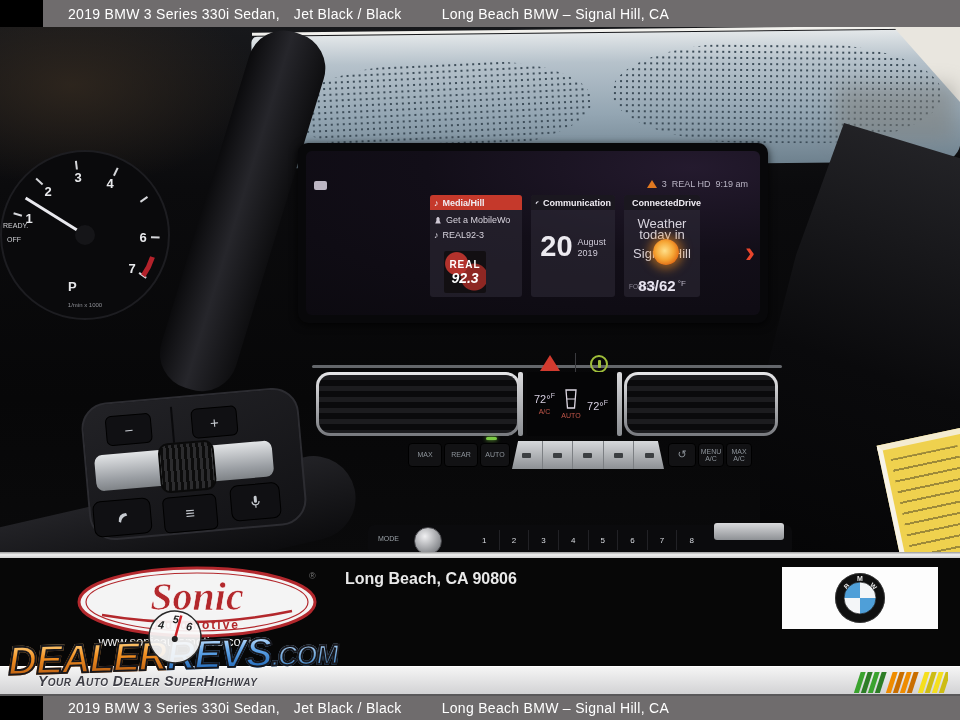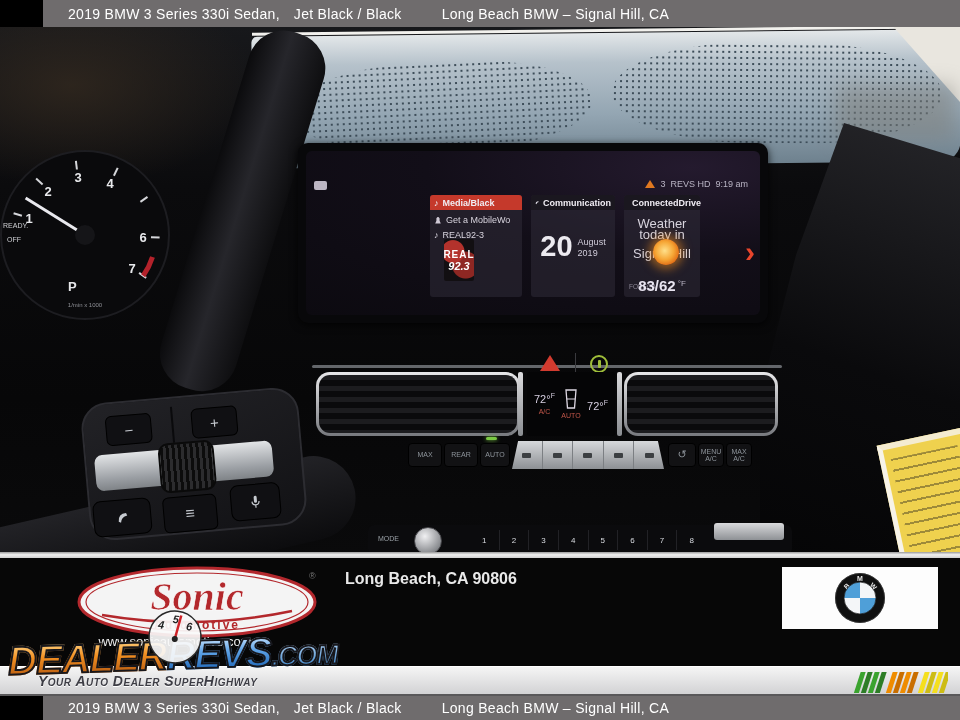--- a/index.html
+++ b/index.html
@@ -69,26 +69,26 @@
        border-bottom:8px solid #e07820;}
   .cards{position:absolute;left:124px;top:44px;display:flex;gap:9px;}
   .card{background:rgba(48,44,56,.55);border-radius:3px;height:102px;position:relative;color:#d8d4de;}
   .c1{width:92px;} .c2{width:84px;} .c3{width:76px;}
   .chead{height:15px;display:flex;align-items:center;gap:4px;padding:0 4px;font-size:9px;font-weight:bold;
          color:#f0edf3;background:rgba(25,22,30,.9);border-radius:3px 3px 0 0;}
   .chead.red{background:#c5392b;}
   .crow{display:flex;align-items:center;gap:4px;font-size:9px;margin:5px 4px 0 4px;white-space:nowrap;overflow:hidden;}
   .nico{font-size:9px;} 
   .bell{width:8px;height:7px;background:#cfc9d6;clip-path:polygon(15% 100%,85% 100%,70% 60%,70% 25%,50% 0,30% 25%,30% 60%);}
-  .art{position:absolute;left:14px;bottom:16px;width:30px;height:42px;border-radius:2px;
+  .art{position:absolute;left:14px;bottom:4px;width:42px;height:42px;border-radius:2px;
        background:radial-gradient(circle at 30% 30%,#b3322c 11px,transparent 12px),
                   radial-gradient(circle at 72% 62%,#8e2723 13px,transparent 14px),#120f12;
        display:flex;flex-direction:column;align-items:center;justify-content:center;color:#fff;}
   .art .a1{font-size:10px;font-weight:bold;letter-spacing:1px;}
-  .art .a2{font-size:11px;font-weight:bold;font-style:italic;}
+  .art .a2{font-size:14px;font-weight:bold;font-style:italic;}
   .comm-body{display:flex;align-items:flex-start;justify-content:center;gap:5px;margin-top:24px;}
   .day{font-size:29px;font-weight:bold;color:#eceaf0;line-height:25px;}
   .mcol{display:flex;flex-direction:column;font-size:9px;color:#cfcbd8;line-height:11px;margin-top:3px;}
   .wline{font-size:13px;margin:8px 5px 0 5px;line-height:11px;color:#d8d4de;text-align:center;}
   .sun{position:absolute;left:29px;top:44px;width:26px;height:26px;border-radius:50%;
        background:radial-gradient(circle at 45% 45%,#ffe08a 0%,#f6a635 45%,#e06a14 75%);
        box-shadow:0 0 10px 4px rgba(240,140,30,.55);}
   .temprow{position:absolute;left:0;bottom:4px;width:100%;display:flex;align-items:flex-end;justify-content:center;gap:2px;}
   .credit{position:absolute;left:5px;bottom:7px;font-size:6.5px;color:#8f8a99;}
   .temp{font-size:15px;color:#e8e4f0;font-weight:bold;line-height:15px;}
@@ -240,28 +240,28 @@
         </svg>
       </div>
     </div>
 
     <div id="bezel">
       <div id="scr">
         <div class="sico"></div>
         <div class="sstat">
           <span class="tri"></span>
           <span>3</span>
-          <span>REVS HD</span>
+          <span>REAL HD</span>
           <span>9:19 am</span>
         </div>
         <div class="cards">
           <div class="card c1">
             <div class="chead red">
               <span class="nico">♪</span>
-              <span>Media/Black</span>
+              <span>Media/Hill</span>
             </div>
             <div class="crow">
               <span class="bell"></span>
               <span>Get a MobileWo</span>
             </div>
             <div class="crow">
               <span class="nico">♪</span>
               <span>REAL92-3</span>
             </div>
             <div class="art">

